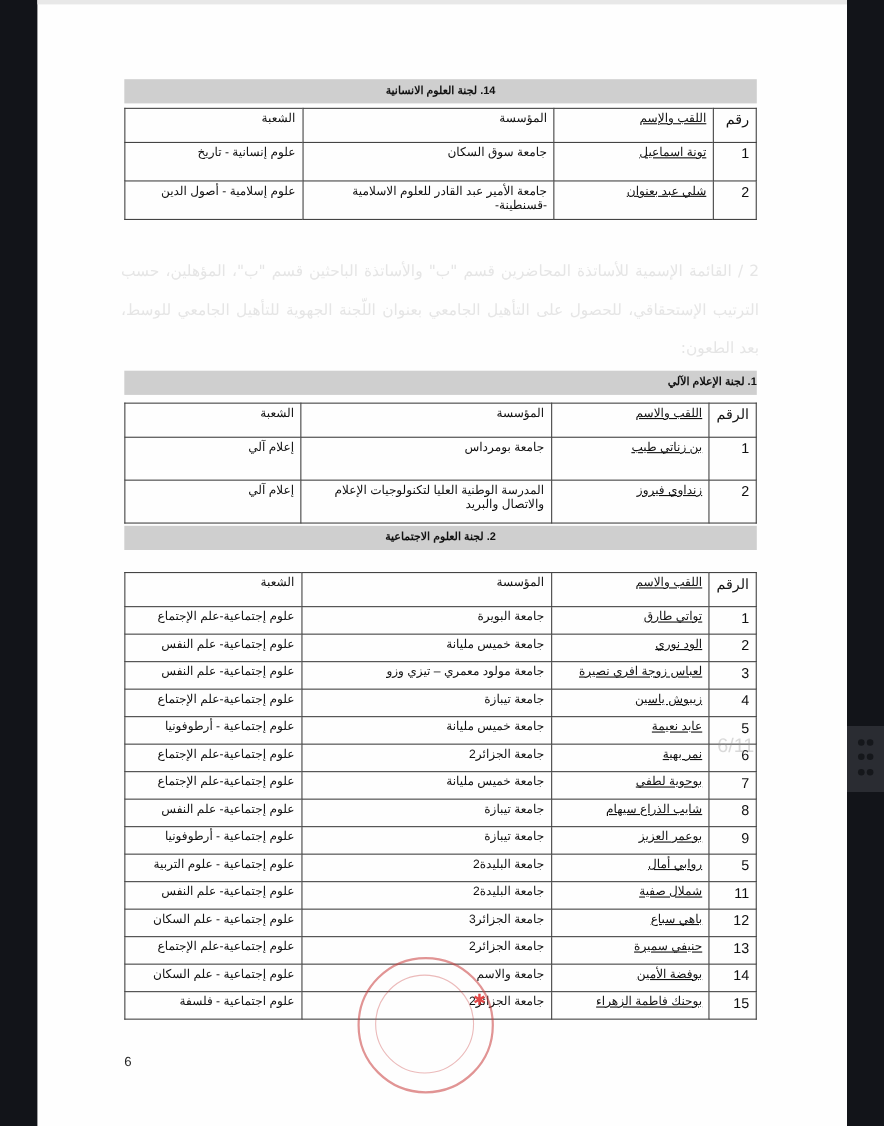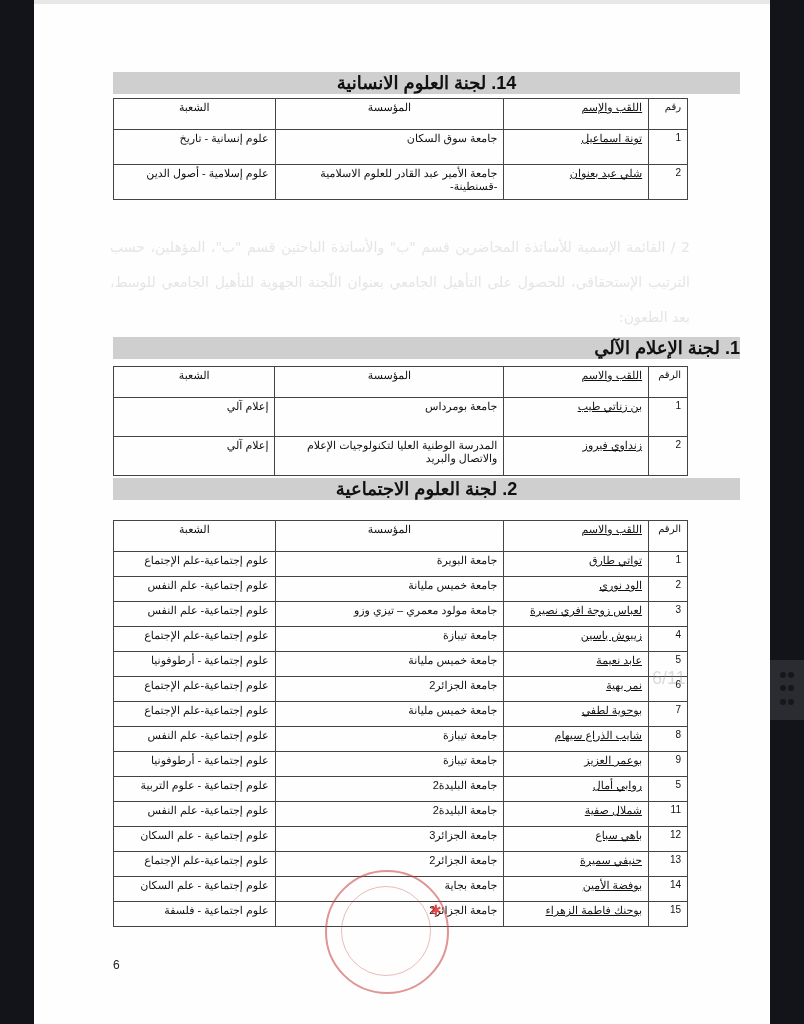--- a/index.html
+++ b/index.html
@@ -5,26 +5,26 @@
   html, body { margin:0; padding:0; }
   body { width:804px; height:1024px; background:#121419; position:relative; overflow:hidden; font-family:"DejaVu Sans", sans-serif; }
   .page { position:absolute; left:34px; top:0; width:736px; height:1024px; background:#fefefe; }
   .topband { position:absolute; left:34px; top:0; width:736px; height:4px; background:#e8e8e8; }
   .right-rail { position:absolute; left:770px; top:0; width:34px; height:1024px; background:#121419; }
   .handle { position:absolute; left:770px; top:660px; width:34px; height:60px; background:#2a2c32; }
   .handle .dots { position:absolute; left:10px; top:12px; width:14px; height:36px; display:grid; grid-template-columns:6px 6px; grid-gap:4px 2px; }
   .handle .dot { width:6px; height:6px; border-radius:50%; background:#15171b; }
   .page-indicator { position:absolute; left:652px; top:668px; font-family:"Liberation Sans", sans-serif; font-size:18px; color:rgba(150,150,150,0.35); }
 
-  .banner { position:absolute; left:113px; height:22px; background:#cfcfcf; direction:rtl; text-align:center; font-family:"Liberation Sans", sans-serif; font-weight:bold; font-size:18px; line-height:22px; color:#111; width:627px; }
+  .banner { position:absolute; left:113px; height:22px; background:#cfcfcf; direction:rtl; text-align:center; font-family:"Liberation Sans", sans-serif; font-weight:bold; font-size:10px; line-height:22px; color:#111; width:575px; }
   table.grid { position:absolute; left:113px; width:575px; border-collapse:collapse; direction:rtl; font-family:"Liberation Sans", sans-serif; font-size:11px; color:#111; }
   table.grid td, table.grid th { border:1px solid #444; padding:2px 6px; vertical-align:top; font-weight:normal; text-align:right; }
   table.grid th { font-weight:normal; height:26px; }
-  table.grid th.c-shuba, table.grid th.c-inst { text-align:center; }
-  .c-num { width:26px; text-align:center; font-size:10px; }
+  table.grid th.c-shuba, table.grid th.c-inst { text-align:right; }
+  .c-num { width:26px; text-align:center; font-size:13px; }
   .c-name { width:133px;text-decoration:underline; }
   .c-inst { width:218px; }
   .c-shuba { width:150px; }
   table.t14 td { height:30px; }
   table.t1 td { height:34px; }
   table.t2 td { height:20px; }
 
   .para { position:absolute; left:110px; top:230px; width:580px; direction:rtl; text-align:justify; font-family:"DejaVu Sans", sans-serif; font-weight:normal; font-size:14px; line-height:35px; color:#e5e5e5; }
   .pagenum { position:absolute; left:113px; top:958px; font-family:"Liberation Sans", sans-serif; font-size:12px; color:#222; }
   .stamp { position:absolute; left:325px; top:870px; width:120px; height:120px; border:2px solid rgba(200,60,60,0.55); border-radius:50%; }
@@ -187,21 +187,21 @@
       </tr>
       <tr>
         <td class="c-num">13</td>
         <td class="c-name">حنيفي سميرة</td>
         <td class="c-inst">جامعة الجزائر2</td>
         <td class="c-shuba">علوم إجتماعية-علم الإجتماع</td>
       </tr>
       <tr>
         <td class="c-num">14</td>
         <td class="c-name">بوفضة الأمين</td>
-        <td class="c-inst">جامعة بجاية</td>
+        <td class="c-inst">جامعة والاسم</td>
         <td class="c-shuba">علوم إجتماعية - علم السكان</td>
       </tr>
       <tr>
         <td class="c-num">15</td>
         <td class="c-name">بوحنك فاطمة الزهراء</td>
         <td class="c-inst">جامعة الجزائر2</td>
         <td class="c-shuba">علوم اجتماعية - فلسفة</td>
       </tr>
     </tbody>
 </table>

